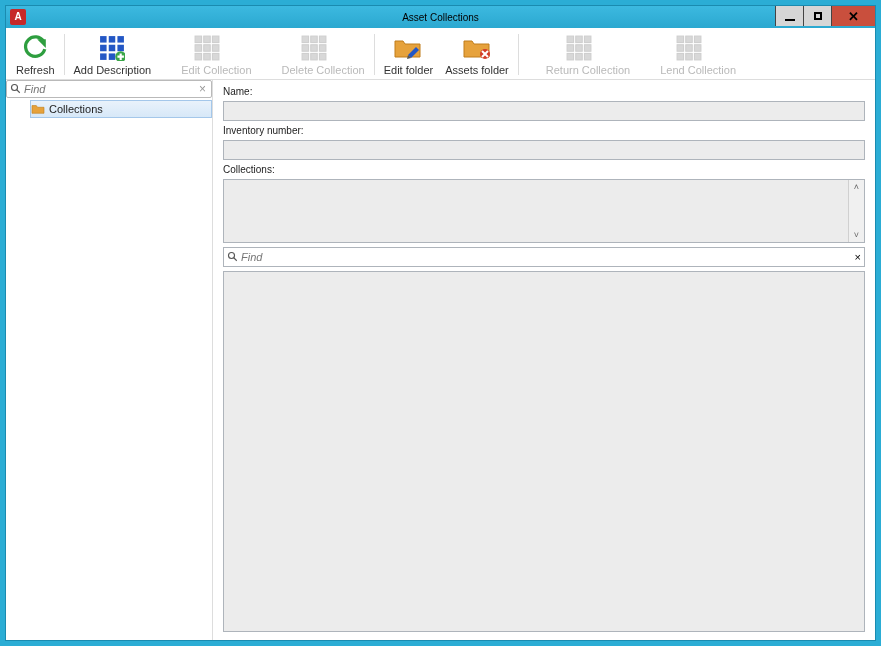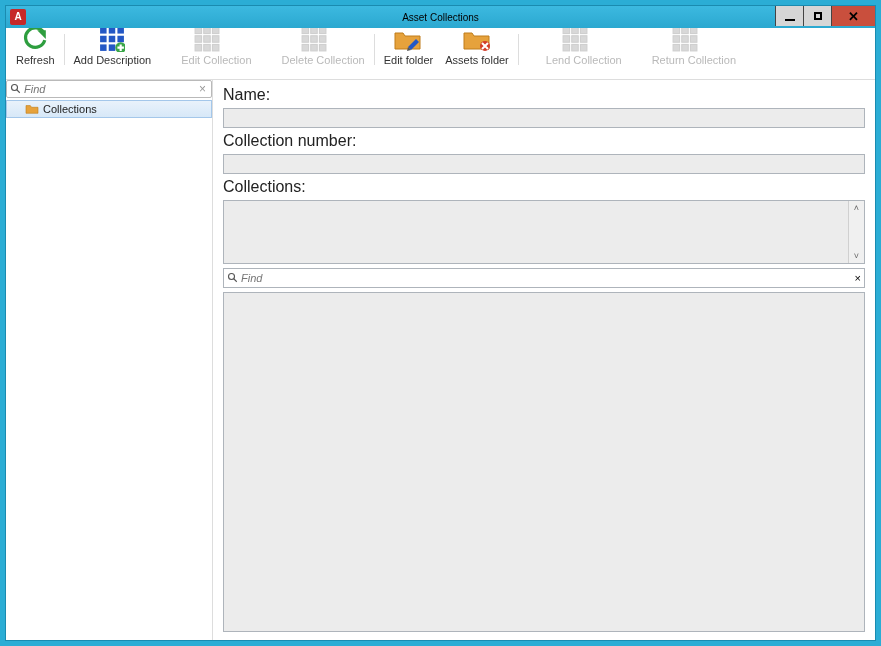--- a/index.html
+++ b/index.html
@@ -67,21 +67,21 @@
   .winbtn .sq { width: 8px; height: 8px; border: 2px solid #000; }
   .winbtn .min { width: 10px; height: 0; border-top: 2px solid #000; margin-top: 8px; }
   .winbtn .x { font-size: 13px; font-weight: bold; }
 
   .toolbar {
     height: 52px;
     background: #fff;
     border-bottom: 1px solid #ddd;
     display: flex;
     align-items: stretch;
-    padding: 2px 4px 10px 4px;
+    padding: 2px 4px 0 4px;
   }
   .tbtn {
     display: flex;
     flex-direction: column;
     align-items: center;
     justify-content: flex-end;
     padding: 2px 6px 3px 6px;
     min-width: 44px;
     cursor: default;
   }
@@ -129,38 +129,38 @@
 
   .tree {
     flex: 1;
     padding-top: 2px;
     overflow: auto;
   }
   .tree-item {
     height: 18px;
     display: flex;
     align-items: center;
-    padding-left: 18px;
     background: linear-gradient(#e9f2fb, #d7e8f8);
     border: 1px solid #a4c7ea;
     font-size: 11px;
     color: #222;
     gap: 4px;
+    margin-left: 24px;
   }
   .folder-ico { width:14px; height:12px; }
 
   .main {
     flex: 1;
     padding: 6px 10px 8px 10px;
     display: flex;
     flex-direction: column;
     gap: 4px;
     min-height: 0;
   }
-  .field-label { font-size: 16px; color: #222; }
+  .field-label { font-size: 10px; color: #222; }
   .text-input {
     height: 20px;
     border: 1px solid #aeb4bb;
     background: #ececec;
     width: 100%;
   }
   .textarea-wrap {
     width: 100%;
     height: 64px;
     border: 1px solid #aeb4bb;
@@ -317,38 +317,38 @@
             <rect x="9" y="1" width="6" height="6" fill="#ccc"></rect>
             <rect x="17" y="1" width="6" height="6" fill="#ccc"></rect>
           <rect x="1" y="9" width="6" height="6" fill="#ccc"></rect>
             <rect x="9" y="9" width="6" height="6" fill="#ccc"></rect>
             <rect x="17" y="9" width="6" height="6" fill="#ccc"></rect>
           <rect x="1" y="17" width="6" height="6" fill="#ccc"></rect>
             <rect x="9" y="17" width="6" height="6" fill="#ccc"></rect>
             <rect x="17" y="17" width="6" height="6" fill="#ccc"></rect>
         </svg>
       </div>
-      <span class="lbl">Lend Collection</span>
+      <span class="lbl">Return Collection</span>
     </div>
 
     <div class="tbtn disabled">
       <div class="ico">
         <svg width="26" height="26" viewBox="0 0 24 24">
           <rect x="1" y="1" width="6" height="6" fill="#ccc"></rect>
             <rect x="9" y="1" width="6" height="6" fill="#ccc"></rect>
             <rect x="17" y="1" width="6" height="6" fill="#ccc"></rect>
           <rect x="1" y="9" width="6" height="6" fill="#ccc"></rect>
             <rect x="9" y="9" width="6" height="6" fill="#ccc"></rect>
             <rect x="17" y="9" width="6" height="6" fill="#ccc"></rect>
           <rect x="1" y="17" width="6" height="6" fill="#ccc"></rect>
             <rect x="9" y="17" width="6" height="6" fill="#ccc"></rect>
             <rect x="17" y="17" width="6" height="6" fill="#ccc"></rect>
         </svg>
       </div>
-      <span class="lbl">Return Collection</span>
+      <span class="lbl">Lend Collection</span>
     </div>
 
   </div>
 
   <div class="body">
 
     <div class="sidebar">
       <div class="searchbox">
         <svg class="mag" viewBox="0 0 16 16">
             <circle cx="6" cy="6" r="4" fill="none" stroke="#555" stroke-width="1.5"></circle>
@@ -364,21 +364,21 @@
             </svg>
           <span>Collections</span>
         </div>
       </div>
     </div>
 
     <div class="main">
       <div class="field-label">Name:</div>
       <input class="text-input" type="text" readonly="" value="" style="">
 
-      <div class="field-label">Collection number:</div>
+      <div class="field-label">Inventory number:</div>
       <input class="text-input" type="text" readonly="" value="" style="">
 
       <div class="field-label">Collections:</div>
       <div class="textarea-wrap">
         <div class="sbar">
           <span class="arrow">˄</span>
           <span class="arrow">˅</span>
         </div>
       </div>
 

